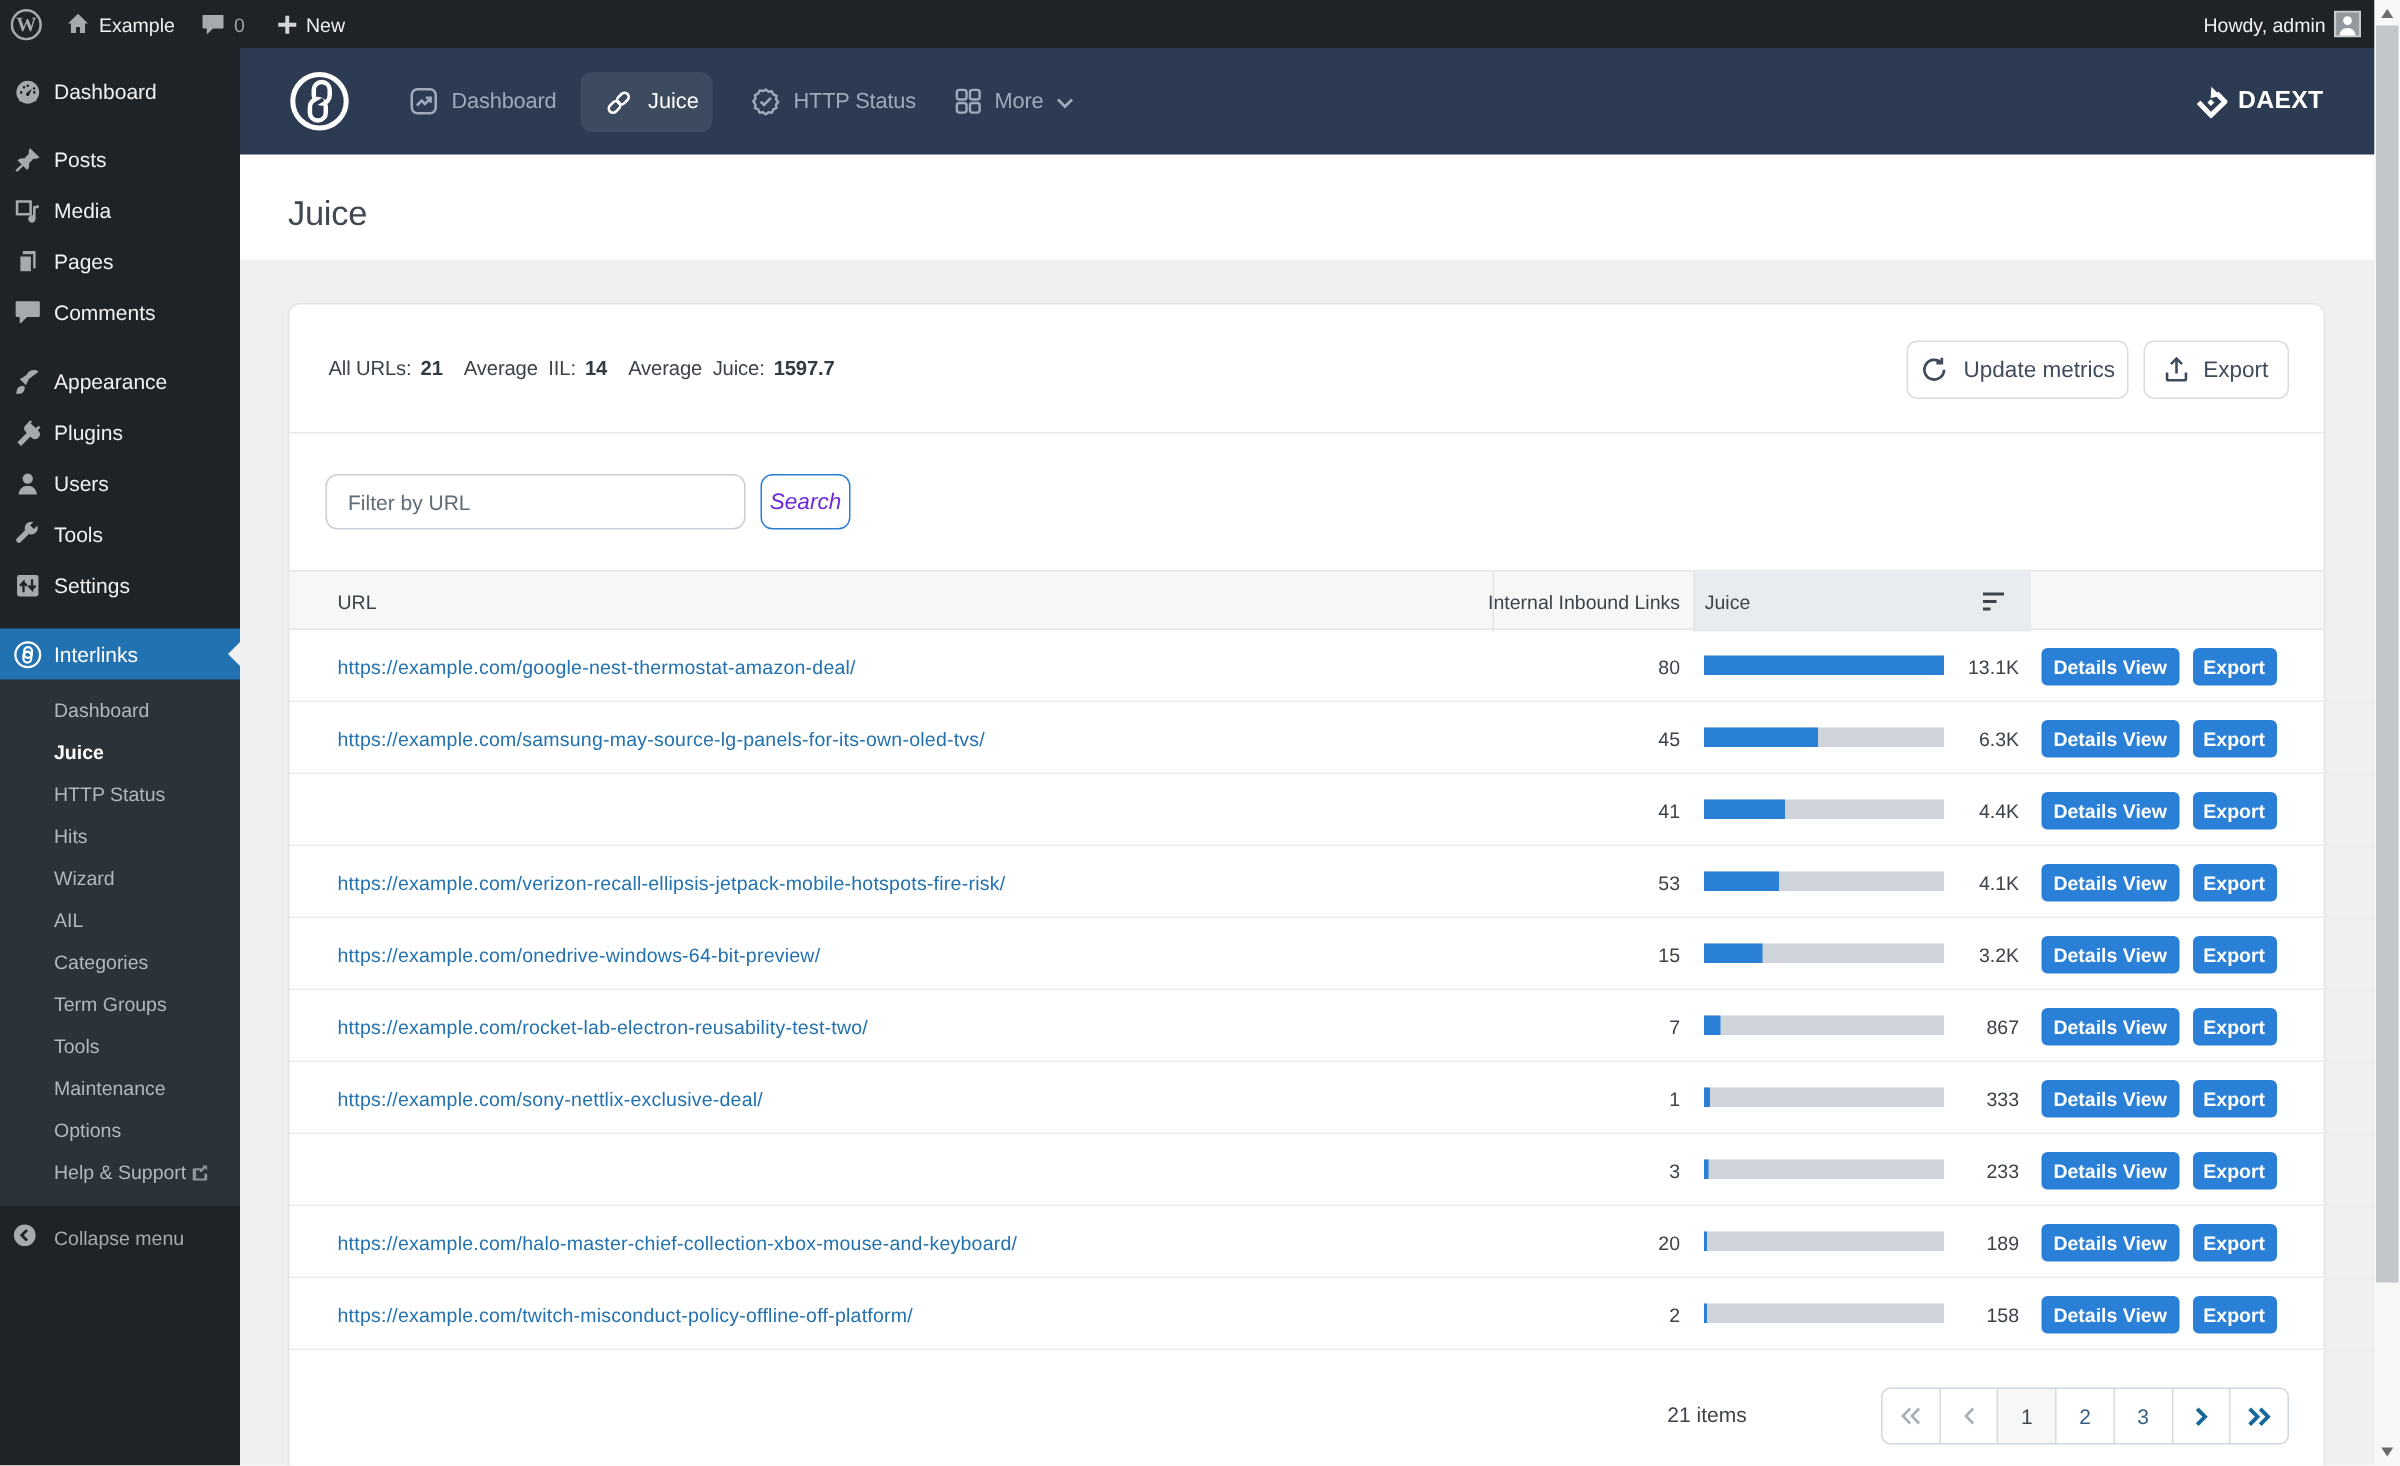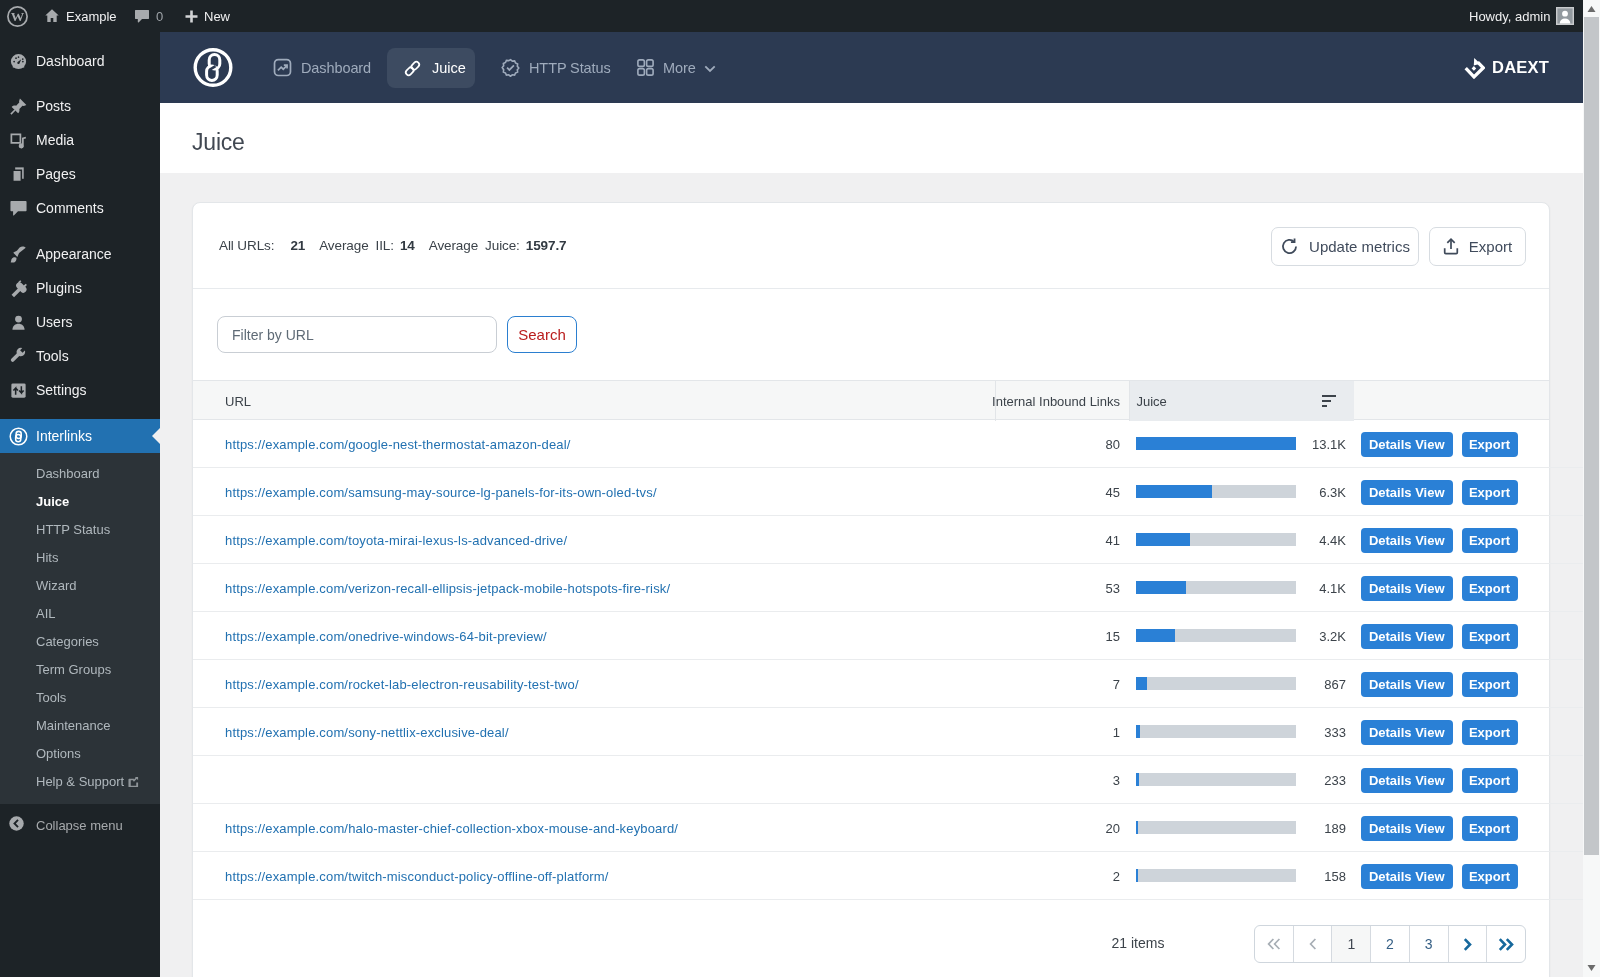--- a/index.html
+++ b/index.html
@@ -36,21 +36,21 @@
 #card { position:absolute; left:192px; top:202px; width:1358px; height:810px; background:#fff; border:1px solid #e3e6e9; border-radius:8px; box-shadow:0 1px 2px rgba(16,24,40,.05); }
 
 .stats { position:absolute; left:24px; top:30px; height:24px; display:flex; align-items:center; font-size:13.5px; letter-spacing:-0.1px; color:#3c434a; }
 .stats b { color:#323a42; }
 
 .topbtn { position:absolute; top:24px; height:39px; background:#fff; border:1px solid #d7dce1; border-radius:7px; display:flex; align-items:center; justify-content:center; font-size:15px; color:#404b5c; }
 
 .divider { position:absolute; left:0; top:85px; width:100%; height:1px; background:#e7eaed; }
 
 #filter { position:absolute; left:24px; top:113px; width:280px; height:37px; border:1px solid #c9ced4; border-radius:8px; display:flex; align-items:center; padding-left:14px; font-size:14px; color:#5f6b76; background:#fff; }
-#searchbtn { position:absolute; left:314px; top:113px; width:70px; height:37px; border:1px solid #2b7fd0; border-radius:8px; display:flex; align-items:center; justify-content:center; font-size:15px; color:#b91c1c; background:#fff; }
+#searchbtn { position:absolute; left:314px; top:113px; width:60px; height:37px; border:1px solid #2b7fd0; border-radius:8px; display:flex; align-items:center; justify-content:center; font-size:15px; color:#6d28d9; background:#fff;font-style:italic; }
 
 
 #thead { position:absolute; left:0; top:177px; width:1356px; height:40px; background:#f6f7f7; border-top:1px solid #e3e6e9; border-bottom:1px solid #e3e6e9; font-size:13px; color:#3c434a; }
 #thead .th { position:absolute; top:0; height:40px; display:flex; align-items:center; }
 .row { position:absolute; left:0; width:1556px; height:48px; border-bottom:1px solid #eaecee; font-size:13px; }
 .url { position:absolute; left:32px; top:0; height:48px; display:flex; align-items:center; color:#2271b1; letter-spacing:0.16px; }
 .iil { position:absolute; left:800px; top:0; width:127px; height:48px; display:flex; align-items:center; justify-content:flex-end; color:#3c434a; }
 .bartrack { position:absolute; left:943px; top:17px; width:160px; height:13px; background:#ced4da; }
 .barfill { height:13px; background:#2a80d6; }
 .jval { position:absolute; left:1060px; top:0; width:93px; height:48px; display:flex; align-items:center; justify-content:flex-end; color:#3c434a; }
@@ -267,21 +267,21 @@
   </div>
 </div>
 
 <div id="titleband">
     <h1>Juice</h1>
   </div>
 
 <div id="card">
   <div class="stats" style="left:26px">
     <span>All URLs:</span>
-      <b style="margin-left:16px">21</b>
+      <b style="margin-left:6px">21</b>
     <span style="margin-left:14px">Average</span>
       <span style="margin-left:7px">IIL:</span>
       <b style="margin-left:6px">14</b>
     <span style="margin-left:14px">Average</span>
       <span style="margin-left:7px">Juice:</span>
       <b style="margin-left:6px">1597.7</b>
   </div>
   <div class="topbtn" style="left:1078px;width:148px">
     <svg width="19" height="19" viewBox="0 0 20 20" style="margin-right:10px">
         <path d="M16.9 10a6.9 6.9 0 1 1-2-4.9" fill="none" stroke="#3f4a5a" stroke-width="1.9"></path>
@@ -326,21 +326,20 @@
       <div class="url">https://example.com/samsung-may-source-lg-panels-for-its-own-oled-tvs/</div>
       <div class="iil">45</div>
       <div class="bartrack">
           <div class="barfill" style="width:76.0px"></div>
         </div>
       <div class="jval">6.3K</div>
       <div class="bluebtn" style="left:1167.5px;width:92.5px">Details View</div>
       <div class="bluebtn" style="left:1268.5px;width:56px">Export</div>
     </div>
     <div class="row" style="top:313px">
-      <div class="url">https://example.com/toyota-mirai-lexus-ls-advanced-drive/</div>
       <div class="iil">41</div>
       <div class="bartrack">
           <div class="barfill" style="width:53.5px"></div>
         </div>
       <div class="jval">4.4K</div>
       <div class="bluebtn" style="left:1167.5px;width:92.5px">Details View</div>
       <div class="bluebtn" style="left:1268.5px;width:56px">Export</div>
     </div>
     <div class="row" style="top:361px">
       <div class="url">https://example.com/verizon-recall-ellipsis-jetpack-mobile-hotspots-fire-risk/</div>

